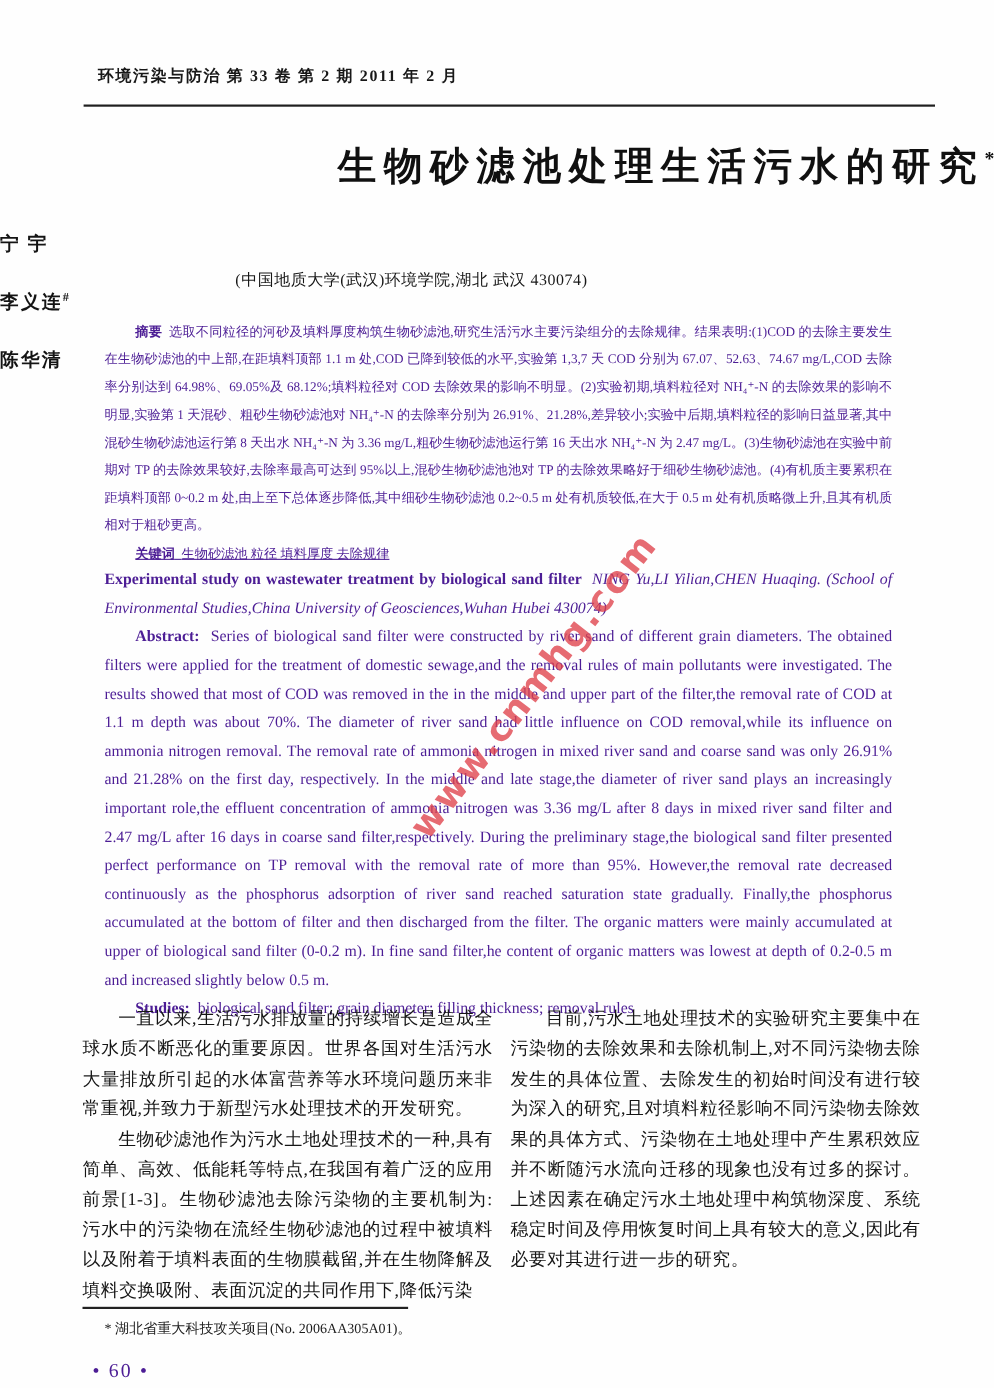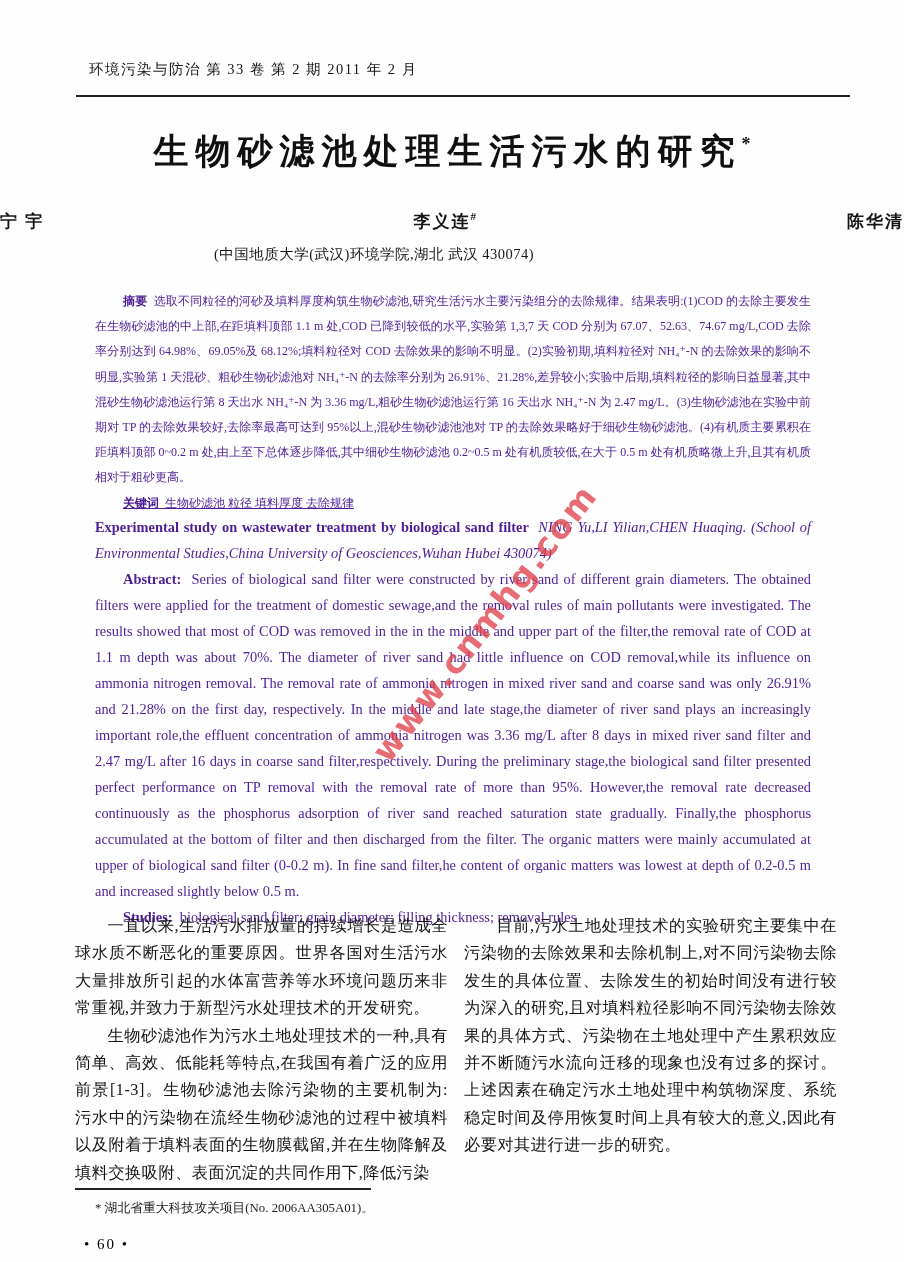--- a/index.html
+++ b/index.html
@@ -7,39 +7,39 @@
     width:904px;height:1262px;
     background:#ffffff;
     font-family:"Liberation Serif","DejaVu Serif",serif;
     color:#1b1b1b;
     -webkit-font-smoothing:antialiased;
   }
   .page{position:relative;width:904px;height:1262px;background:#fefefe;overflow:hidden;}
 
   .journal-header{
     position:absolute;left:89px;top:60px;
-    font-size:14.5px;font-weight:normal;letter-spacing:1.5px;
+    font-size:14.5px;font-weight:bold;letter-spacing:1.5px;
     color:#181818;white-space:nowrap;
   }
   .header-rule{
     position:absolute;left:76px;top:95px;width:774px;height:2px;
     background:#1f1f1f;
   }
 
   .article-title{
     position:absolute;left:0;top:128px;width:904px;
-    text-align:center;font-size:35px;font-weight:bold;letter-spacing:7px;
+    text-align:right;font-size:35px;font-weight:bold;letter-spacing:7px;
     color:#101010;
   }
   .article-title sup{font-size:18px;letter-spacing:0;}
 
   .authors-row{
     position:absolute;left:0;top:210px;width:904px;
-    display:flex;justify-content:space-between;gap:30px;
-    font-size:17px;font-weight:bold;letter-spacing:2px;color:#141414;
+    display:flex;justify-content:flex-end;gap:30px;
+    font-size:17px;font-weight:bold;letter-spacing:2px;color:#141414;flex-direction:column;
   }
   .authors-row sup{font-size:11px;}
   .affiliation{
     position:absolute;left:0;top:245px;width:748px;
     text-align:center;font-size:14.5px;letter-spacing:0.5px;color:#171717;
   }
 
   .abstract-block{
     position:absolute;left:95px;top:289px;width:716px;
     font-size:12px;line-height:25.2px;text-align:justify;color:#4c1d95;
@@ -73,21 +73,21 @@
     position:absolute;left:75px;top:1188px;width:762px;
   }
   .footnote-rule{width:296px;height:2px;background:#222;}
   .footnote-text{
     margin:8px 0 0 20px;font-size:12.8px;line-height:20px;color:#1c1c1c;
   }
   .footnote-text div{margin:0;}
 
   .page-number{
     position:absolute;left:84px;top:1236px;
-    font-size:15px;color:#000000;letter-spacing:2px;text-align:center;
+    font-size:18px;color:#4c1d95;letter-spacing:2px;text-align:center;
   }
 
   .watermark{
     position:absolute;left:318px;top:612px;width:320px;
     text-align:center;
     transform:rotate(-52deg);
     font-family:"DejaVu Sans","Liberation Sans",sans-serif;
     font-size:33px;font-weight:bold;letter-spacing:2px;
     color:rgba(224,66,76,0.78);
     pointer-events:none;

